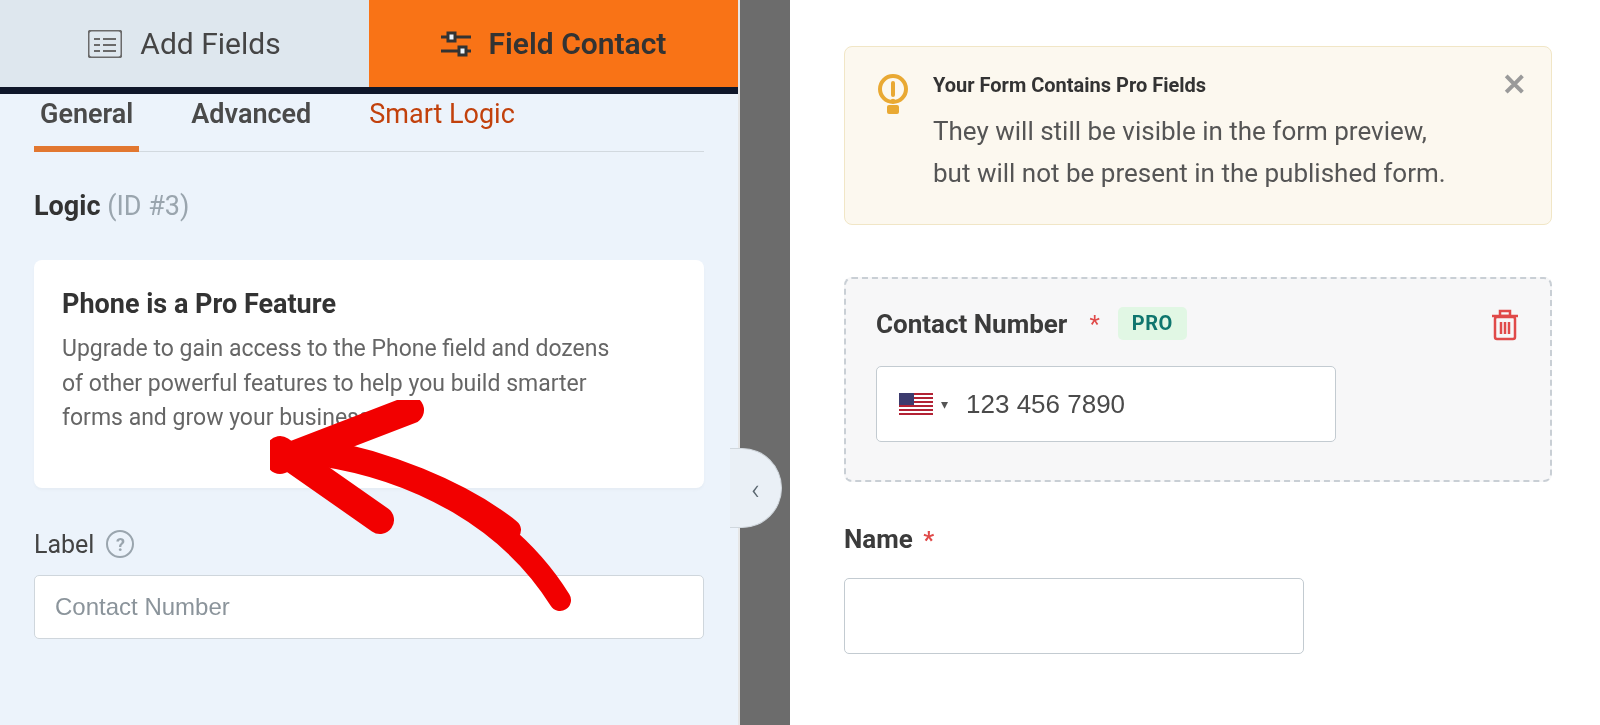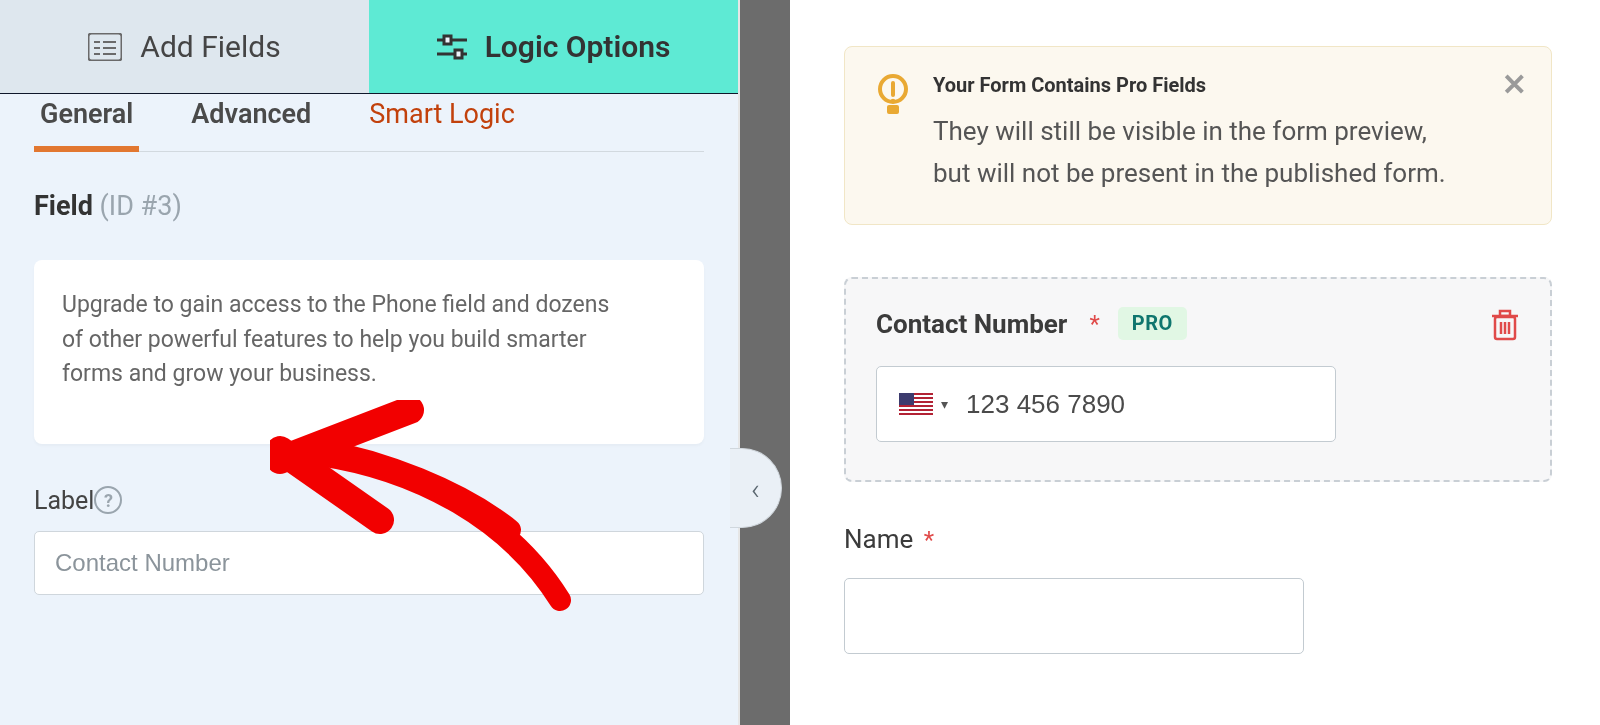--- a/index.html
+++ b/index.html
@@ -2,21 +2,21 @@
 <html><head>
 <meta charset="utf-8">
 <style>
   * { box-sizing: border-box; margin: 0; padding: 0; }
   html, body { width: 1600px; height: 725px; font-family: -apple-system, BlinkMacSystemFont, "Segoe UI", Roboto, Arial, sans-serif; background: #fff; overflow: hidden; }
   .app { display: flex; width: 100%; height: 100%; }
 
   
   .left { position: relative; flex: 0 0 740px; height: 100%; background: #ecf3fb; border-right: 2px solid #e6e6e6; }
 
-  .tabs-top { display: flex; height: 94px; background: #5eead4; border-bottom: 1px solid #0f172a; }
+  .tabs-top { display: flex; height: 94px; background: #f97316; border-bottom: 7px solid #0f172a; }
   .tab-top { flex: 1; display: flex; align-items: center; justify-content: center; gap: 18px; font-size: 30px; cursor: pointer; }
   .tab-top.add-fields { background: #dee7ee; color: #454545; }
   .tab-top.add-fields .tt-label { font-weight: 400; }
   .tab-top.field-options { color: #333; }
   .tab-top.field-options .tt-label { font-weight: 600; }
   .tab-top .tt-icon svg { display: block; }
 
   .subtabs-wrap { padding: 0 34px; }
   .subtabs { display: flex; gap: 46px; border-bottom: 1px solid #d2d9df; }
   .subtab { padding: 4px 6px 16px; font-size: 27px; font-weight: 600; color: #4a4a4a; cursor: pointer; position: relative; }
@@ -25,21 +25,21 @@
 
   .field-title { padding: 38px 34px 0; font-size: 27px; color: #333; }
   .field-title .ftn { font-weight: 700; color: #333; }
   .field-title .fid { color: #9aa5ae; font-weight: 400; }
 
   .pro-card { margin: 38px 34px 0; background: #fff; border-radius: 8px; padding: 28px 28px 30px; box-shadow: 0 2px 3px rgba(0,0,0,0.03); position: relative; }
   .pro-card h3 { font-size: 27px; font-weight: 700; color: #333; margin-bottom: 12px; }
   .pro-card p { font-size: 23px; color: #666; line-height: 1.5; margin-bottom: 22px; max-width: 560px; }
   .btn-upgrade { display: inline-block; background: #0b5e94; color: #fff; font-size: 24px; padding: 14px 26px; border: none; border-radius: 5px; cursor: pointer; font-weight: 600; }
 
-  .label-row { padding: 42px 34px 0; display: flex; align-items: center; font-size: 25px; color: #444; }
+  .label-row { padding: 42px 34px 0; display: flex; align-items: center; gap: 12px; font-size: 25px; color: #444; }
   .label-row .qmark { width: 28px; height: 28px; border: 2px solid #9aa5ae; border-radius: 50%; display: inline-flex; align-items: center; justify-content: center; font-size: 18px; color: #9aa5ae; font-weight: 700; }
 
   .label-input { margin: 16px 34px 0; width: calc(100% - 68px); height: 64px; padding: 0 20px; font-size: 24px; color: #8b949b; border: 1px solid #cfd6dc; border-radius: 5px; background: #fff; }
 
   
   .arrow { position: absolute; top: 400px; left: 270px; width: 320px; height: 220px; pointer-events: none; }
 
   
   .notch { position: absolute; top: 448px; left: 730px; width: 52px; height: 80px; background: #eaf0f6; border: 1px solid #d0d7dd; border-left: none; border-radius: 0 40px 40px 0; display: flex; align-items: center; justify-content: center; z-index: 5; cursor: pointer; }
   .notch span { font-size: 30px; color: #5b6770; font-weight: 300; }
@@ -61,21 +61,21 @@
   .field-block .fld-label { font-size: 26px; font-weight: 700; color: #3b3b3b; }
   .req { color: #e04a49; font-size: 24px; margin-left: 4px; }
   .badge-pro { background: #e1f7e4; color: #0f766e; font-weight: 700; font-size: 20px; padding: 4px 14px 5px; border-radius: 5px; letter-spacing: 0.5px; }
   .trash { position: absolute; right: 30px; top: 30px; cursor: pointer; }
 
   .phone-input { display: flex; align-items: center; width: 460px; height: 76px; background: #fff; border: 1px solid #c3cbd1; border-radius: 5px; padding: 0 22px; gap: 18px; font-size: 26px; color: #4a4a4a; }
   .phone-input .flag { display: flex; align-items: center; gap: 8px; }
   .phone-input .flag .caret { font-size: 14px; color: #555; }
   .phone-input input { border: none; outline: none; font-size: 26px; color: #4a4a4a; flex: 1; background: transparent; }
 
-  .name-block .nb-label { font-size: 26px; font-weight: 400; color: #3b3b3b; margin-bottom: 24px; }
+  .name-block .nb-label { font-size: 26px; font-weight: 700; color: #3b3b3b; margin-bottom: 24px; }
   .name-input { width: 460px; height: 76px; background: #fff; border: 1px solid #c3cbd1; border-radius: 5px; }
 
 </style>
 </head>
 <body>
 
 <div class="app">
 
   <div class="left">
     <div class="tabs-top">
@@ -95,38 +95,39 @@
       </div>
       <div class="tab-top field-options">
         <span class="tt-icon">
           <svg width="30" height="26" viewBox="0 0 30 26">
             <line x1="0" y1="6" x2="30" y2="6" stroke="#333" stroke-width="3"></line>
             <rect x="7" y="2" width="7" height="8" fill="#ecf3fb" stroke="#333" stroke-width="3"></rect>
             <line x1="0" y1="20" x2="30" y2="20" stroke="#333" stroke-width="3"></line>
             <rect x="18" y="16" width="7" height="8" fill="#ecf3fb" stroke="#333" stroke-width="3"></rect>
           </svg>
         </span>
-        <span class="tt-label">Logic Options</span>
+        <span class="tt-label">Field Contact</span>
       </div>
     </div>
 
     <div class="subtabs-wrap">
       <div class="subtabs">
         <div class="subtab active">General</div>
         <div class="subtab">Advanced</div>
         <div class="subtab disabled">Smart Logic</div>
       </div>
     </div>
 
     <div class="field-title">
-      <span class="ftn">Field</span>
+      <span class="ftn">Logic</span>
       <span class="fid">(ID #3)</span>
     </div>
 
     <div class="pro-card">
+      <h3>Phone is a Pro Feature</h3>
       <p>Upgrade to gain access to the Phone field and dozens of other powerful features to help you build smarter forms and grow your business.</p>
     </div>
 
     <div class="label-row">
       <span>Label</span>
       <span class="qmark">?</span>
     </div>
     <input class="label-input" type="text" value="Contact Number" style="">
 
     

